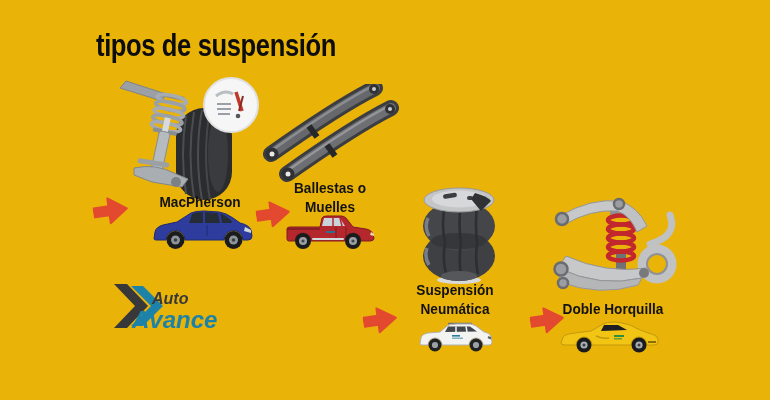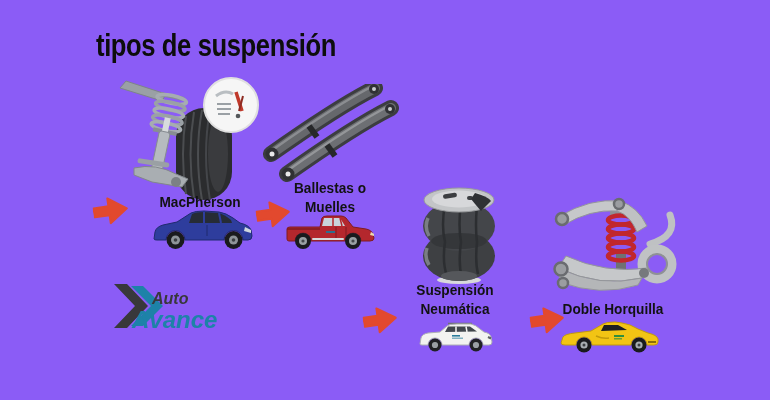--- a/index.html
+++ b/index.html
@@ -1,16 +1,16 @@
 <!DOCTYPE html>
 <html><head>
 <meta charset="utf-8">
 <style>
   html,body{margin:0;padding:0;background:#fff;}
-  .canvas{position:relative;width:770px;height:400px;background:#8b5cf6;overflow:hidden;
+  .canvas{position:relative;width:770px;height:400px;background:#eab308;overflow:hidden;
           font-family:"Liberation Sans",sans-serif;}
   .abs{position:absolute;}
   .title{margin:0;font-size:32px;font-weight:800;color:#0d0d0d;letter-spacing:-0.5px;
          transform:scaleX(0.8);transform-origin:left top;white-space:nowrap;}
   .label{font-size:15.5px;font-weight:800;color:#121212;line-height:19px;text-align:center;
          transform:scaleX(0.88);transform-origin:50% 50%;}
   .label span{display:block;}
   .arrow{transform:rotate(-8deg);}
   .arrow polygon{stroke-linejoin:round;}
   .logo-text{font-weight:bold;font-style:italic;}

